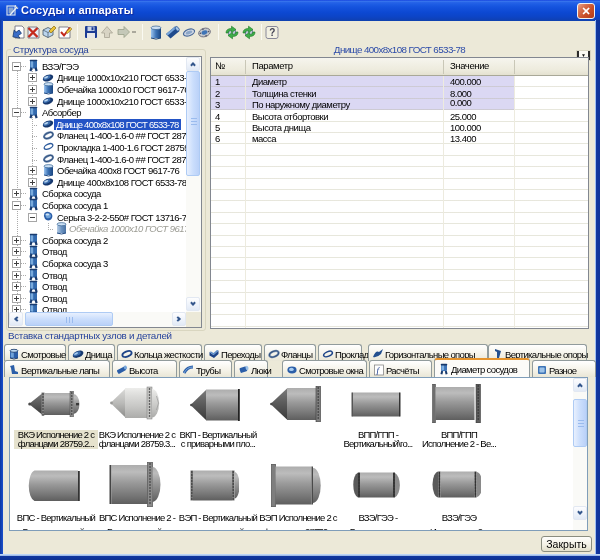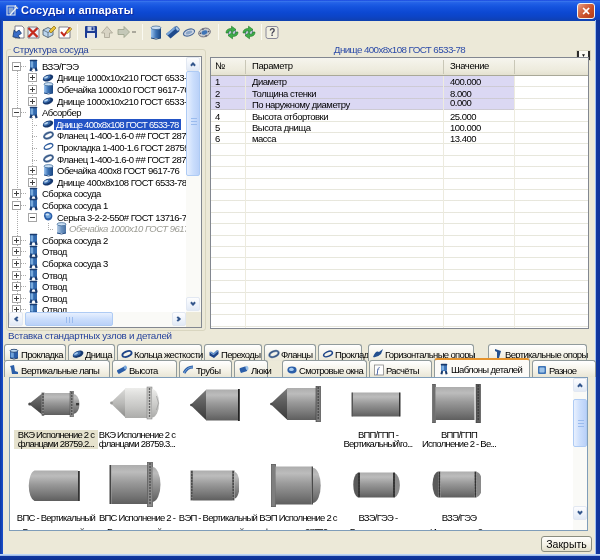--- a/index.html
+++ b/index.html
@@ -493,21 +493,21 @@
 </div>
 
 <div class="abs grouplab" style="left:8px;top:329.5px">Вставка стандартных узлов и деталей</div>
 <div class="tab" style="left:4px;top:344px;width:62px">
     <span class="ti"><svg width="12" height="12" viewBox="0 0 12 12">
         <rect x="2" y="2.5" width="8" height="7.5" fill="#2B5EA8"></rect>
         <rect x="2.8" y="3" width="3" height="6.6" fill="#6FA2D8"></rect>
         <ellipse cx="6" cy="2.8" rx="4" ry="1.5" fill="#BDD8F0" stroke="#16386B" stroke-width="0.8"></ellipse>
         <path d="M2 10 Q6 12 10 10" stroke="#16386B" fill="none"></path>
       </svg></span>
-    <span class="tt">Прокладка</span>
+    <span class="tt">Смотровые</span>
   </div>
 <div class="tab" style="left:68px;top:344px;width:47px">
     <span class="ti"><svg width="12" height="12" viewBox="0 0 12 12">
         <g transform="rotate(-24 6 6)">
           <ellipse cx="6" cy="6.2" rx="5.6" ry="3.2" fill="#16386E"></ellipse>
           <ellipse cx="5.2" cy="5.4" rx="4" ry="1.9" fill="#3C6EAE"></ellipse>
           <ellipse cx="4.4" cy="4.8" rx="2.2" ry="0.9" fill="#AACCEE"></ellipse>
         </g>
       </svg></span>
     <span class="tt">Днища</span>
@@ -537,21 +537,21 @@
     <span class="tt">Фланцы</span>
   </div>
 <div class="tab" style="left:318px;top:344px;width:44px">
     <span class="ti"><svg width="12" height="12" viewBox="0 0 12 12">
         <g transform="rotate(-22 6 6)">
           <ellipse cx="6" cy="6" rx="4.6" ry="2.3" fill="none" stroke="#1D4488" stroke-width="1.5"></ellipse>
         </g>
       </svg></span>
     <span class="tt">Прокладки</span>
   </div>
-<div class="tab" style="left:368px;top:344px;width:106px">
+<div class="tab" style="left:368px;top:344px;width:120px">
     <span class="ti"><svg width="12" height="12" viewBox="0 0 12 12">
         <path d="M1 9 Q4 2 7 4 L11 1 L9 6 Q5 10 1 9 Z" fill="#24508F"></path>
       </svg></span>
     <span class="tt">Горизонтальные опоры</span>
   </div>
 <div class="tab" style="left:488px;top:344px;width:99px">
     <span class="ti"><svg width="12" height="12" viewBox="0 0 12 12">
         <path d="M3 1 L9 3 L7 10 L5 10 L5 4 L3 3 Z" fill="#24508F"></path>
       </svg></span>
     <span class="tt">Вертикальные опоры</span>
@@ -598,21 +598,21 @@
     <span class="tt">Расчёты</span>
   </div>
 <div class="tab" id="activetab" style="left:434px;top:358px;width:96px">
     <span class="ti"><svg width="12" height="12" viewBox="0 0 12 12">
         <rect x="3" y="1" width="6" height="7" rx="1" fill="#3F74B8"></rect>
         <rect x="3.5" y="1.5" width="2.6" height="5.7" rx="1" fill="#7FB0E0"></rect>
         <rect x="2.7" y="0.7" width="6.6" height="1.8" rx="0.9" fill="#16386B"></rect>
         <rect x="3" y="8" width="2" height="3.4" fill="#16386B" transform="rotate(14 4 9)"></rect>
         <rect x="7" y="8" width="2" height="3.4" fill="#16386B" transform="rotate(-14 8 9)"></rect>
       </svg></span>
-    <span class="tt">Шаблоны деталей</span>
+    <span class="tt">Диаметр сосудов</span>
   </div>
 <div class="tab" style="left:532px;top:360px;width:64px">
     <span class="ti"><svg width="12" height="12" viewBox="0 0 12 12">
         <rect x="2" y="2" width="8" height="8" rx="1" fill="#3E74B6"></rect>
         <rect x="3.4" y="3.4" width="5.2" height="5.2" rx="1" fill="#9CC2E8"></rect>
       </svg></span>
     <span class="tt">Разное</span>
   </div>
 <div class="abs" id="list" style="overflow:hidden">
 <svg class="abs" style="left:18px;top:13px" width="52" height="26" viewBox="0 0 52 26">
@@ -935,20 +935,21 @@
       <circle cx="43.5" cy="8.0" r="0.8" fill="#2E2E2E"></circle>
       <circle cx="43.5" cy="11.0" r="0.8" fill="#2E2E2E"></circle>
       <circle cx="43.5" cy="14.0" r="0.8" fill="#2E2E2E"></circle>
       <circle cx="43.5" cy="17.0" r="0.8" fill="#2E2E2E"></circle>
       <circle cx="43.5" cy="20.0" r="0.8" fill="#2E2E2E"></circle>
       <circle cx="43.5" cy="23.0" r="0.8" fill="#2E2E2E"></circle>
       <path d="M44.5 1 A 6 12.5 0 0 1 44.5 26 Z" fill="#8A8A8A"></path>
     </svg>
 <div class="cap" style="left:4px;top:51.5px;width:84px;background:#E6E2CD;">ВКЭ Исполнение 2 с<br>фланцами 28759.2...</div>
 <div class="cap" style="left:85px;top:51.5px;width:84px;">ВКЭ Исполнение 2 с<br>фланцами 28759.3...</div>
+<div class="cap" style="left:166px;top:51.5px;width:84px;">ВКП - Вертикальный<br>с приварными пло...</div>
 <div class="cap" style="left:326px;top:51.5px;width:84px;">ВПП/ГПП -<br>Вертикальный\го...</div>
 <div class="cap" style="left:407px;top:51.5px;width:84px;">ВПП/ГПП<br>Исполнение 2 - Ве...</div>
 <div class="cap" style="left:4px;top:134.5px;width:84px">ВПС - Вертикальный</div>
     <div class="cap" style="left:4px;top:148.5px;width:84px">Горизонтальный...</div>
 <div class="cap" style="left:85px;top:134.5px;width:84px">ВПС Исполнение 2 -</div>
     <div class="cap" style="left:85px;top:148.5px;width:84px">Вертикальный...</div>
 <div class="cap" style="left:166px;top:134.5px;width:84px">ВЭП - Вертикальный</div>
     <div class="cap" style="left:166px;top:148.5px;width:84px">цельносварной...</div>
 <div class="cap" style="left:246px;top:134.5px;width:84px">ВЭП Исполнение 2 с</div>
     <div class="cap" style="left:246px;top:148.5px;width:84px">фланцами 28759...</div>

